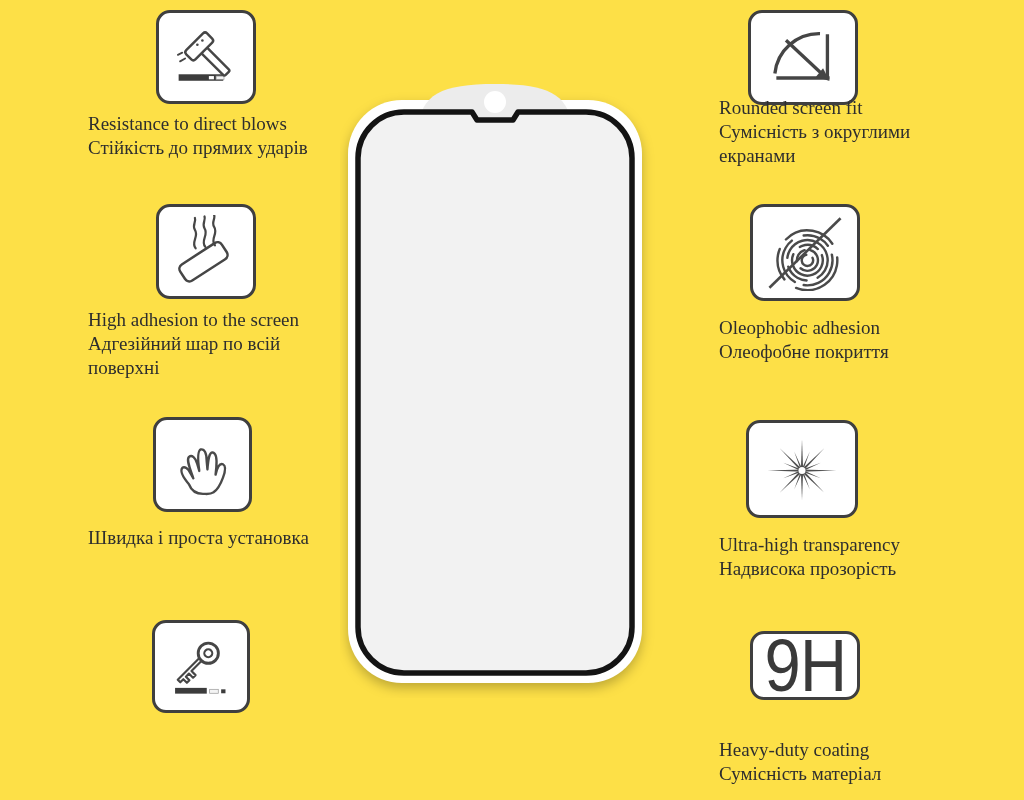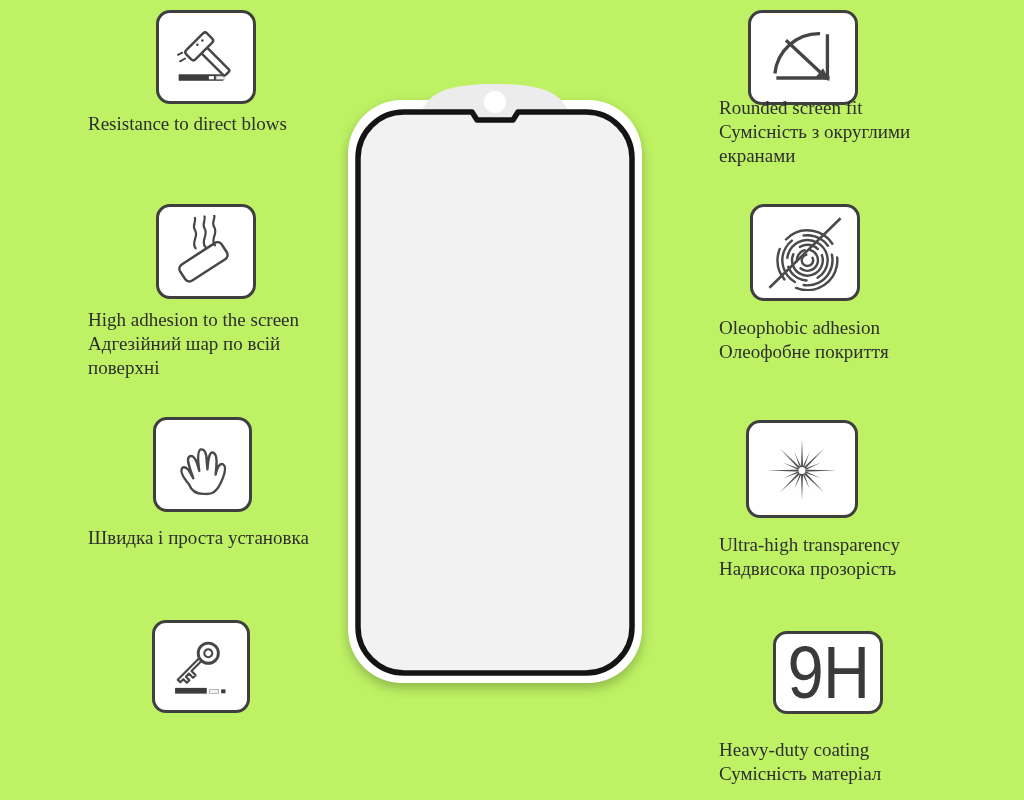--- a/index.html
+++ b/index.html
@@ -1,16 +1,16 @@
 <!DOCTYPE html>
 <html><head>
 <meta charset="utf-8">
 <style>
   html,body{margin:0;padding:0;background:#fff;}
-  .canvas{position:relative;width:1024px;height:800px;background:#bef264;overflow:hidden;
+  .canvas{position:relative;width:1024px;height:800px;background:#fde047;overflow:hidden;
           font-family:"Liberation Serif", serif;color:#2e2e2e;}
   .fbox{position:absolute;background:#fff;border:3px solid #3f3f3f;border-radius:14px;
         display:flex;align-items:center;justify-content:center;box-sizing:border-box;}
   .ftext{position:absolute;font-size:19px;line-height:24px;color:#2e2e2e;}
   .ftext span{display:block;}
   .nineh{font-family:"Liberation Sans", sans-serif;font-size:74px;font-weight:400;color:#3a3a3a;
          transform:scaleX(0.88);transform-origin:center;letter-spacing:-1px;line-height:1;}
   svg{display:block;}
   .phone{position:absolute;left:340px;top:78px;}
 </style>
@@ -28,20 +28,21 @@
         <rect x="43" y="40" width="11" height="46" rx="2.5"></rect>
         <rect x="27" y="23" width="41" height="18" rx="4"></rect>
       </g>
       <circle cx="38" cy="33" r="1.8" fill="#464646"></circle>
       <circle cx="45" cy="27" r="1.8" fill="#464646"></circle>
       <path d="M14,56 L21,52 M11,47 L17,44" stroke="#464646" stroke-width="2.6" stroke-linecap="round"></path>
     </svg>
   </div>
   <div class="ftext" style="left:88px;top:112px;width:250px;">
     <span>Resistance to direct blows</span>
+    <span>Стійкість до прямих ударів</span>
   </div>
 
   <div class="fbox" style="left:156px;top:204px;width:100px;height:95px;">
     <svg width="76" height="74" viewBox="0 0 100 100">
       <g transform="rotate(-33 47 63)">
         <rect x="13" y="50" width="67" height="26" rx="7" fill="#ffffff" stroke="#464646" stroke-width="3.4"></rect>
       </g>
       <g fill="none" stroke="#464646" stroke-width="3" stroke-linecap="round">
         <path d="M36,45 C29,37 41,29 35,20 C31,14 37,9 35,4"></path>
         <path d="M49,43 C42,35 54,27 48,18 C44,12 50,7 48,2"></path>
@@ -146,21 +147,21 @@
         <path d="M48.8,52 L50,26 L51.2,52 Z" transform="rotate(337.5 50 52)"></path>
       </g>
       <circle cx="50" cy="52" r="4.5" fill="#ffffff"></circle>
     </svg>
   </div>
   <div class="ftext" style="left:719px;top:533px;width:240px;font-family:Liberation Serif, serif;">
     <span>Ultra-high transparency</span>
     <span>Надвисока прозорість</span>
   </div>
 
-  <div class="fbox" style="left:773px;top:631px;width:110px;height:83px;">
+  <div class="fbox" style="left:750px;top:631px;width:110px;height:69px;">
     <div class="nineh">9H</div>
   </div>
   <div class="ftext" style="left:719px;top:738px;width:240px;">
     <span>Heavy-duty coating</span>
     <span>Сумісність матеріал</span>
   </div>
 
 </div>
 
 </body></html>

